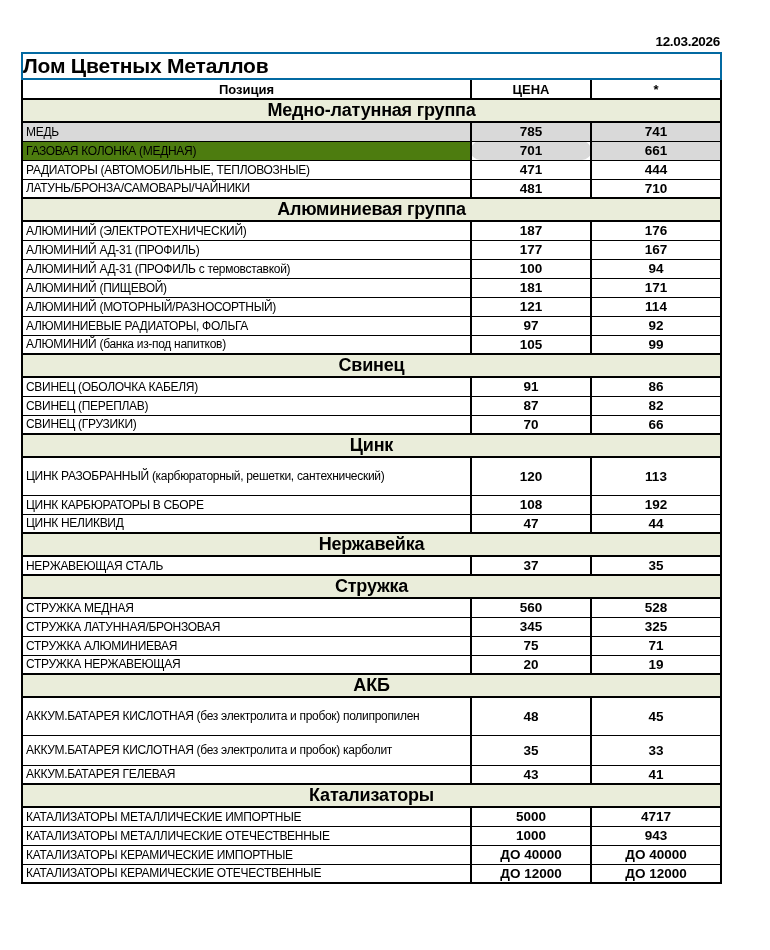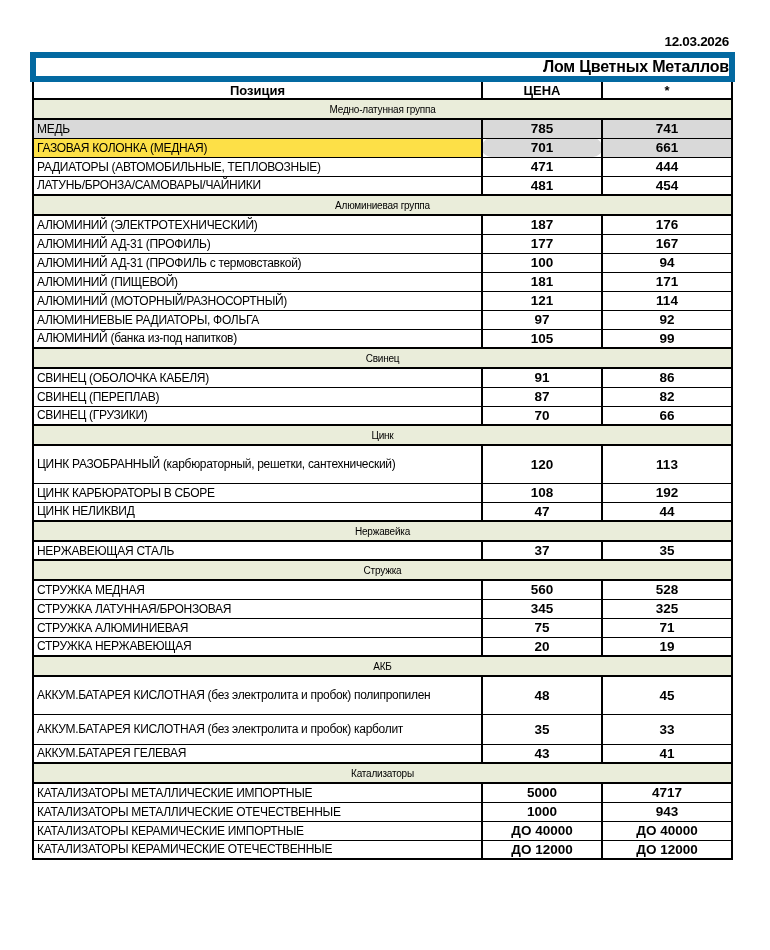--- a/index.html
+++ b/index.html
@@ -6,21 +6,21 @@
   html, body {
     margin: 0; padding: 0;
     width: 770px; height: 950px;
     background: #ffffff;
     font-family: "Liberation Sans", sans-serif;
     color: #000;
   }
   .sheet {
     position: relative;
     width: 611px;
-    padding: 34px 0 0 30px;
+    padding: 34px 0 0 21px;
   }
   .date {
     width: 699px;
     text-align: right;
     font-weight: bold;
     font-size: 13.5px;
     letter-spacing: -0.3px;
     margin-bottom: 3px;
   }
   table.price-table {
@@ -33,40 +33,40 @@
   col.c2 { width: 120px; }
   col.c3 { width: 130px; }
   td {
     overflow: hidden;
     white-space: nowrap;
     padding: 0;
     vertical-align: middle;
   }
   tr.title-row td {
     height: 22px;
-    border: 6px solid #0369a1;
-    text-align: right;
-    font-weight: bold;
-    font-size: 16px;
+    border: 2px solid #0369a1;
+    text-align: left;
+    font-weight: bold;
+    font-size: 21px;
     letter-spacing: -0.2px;
   }
   tr.head-row td {
     height: 20px;
     border: 2px solid #000;
     text-align: center;
     font-weight: bold;
     font-size: 13px;
     margin-top: 48px;
   }
   tr.section-row td {
     height: 20px;
     border: 2px solid #000;
     text-align: center;
-    font-weight: normal;
-    font-size: 10px;
+    font-weight: bold;
+    font-size: 18px;
     letter-spacing: -0.2px;
   }
   tr.data-row { height: 19px; }
   tr.data-row.lg { height: 38px; margin-top: 12px; }
   tr.data-row.md { height: 30px; }
   tr.data-row td {
     border-top: 1px solid #000;
     border-bottom: 1px solid #000;
     border-left: 2px solid #000;
     border-right: 2px solid #000;
@@ -104,33 +104,33 @@
       </tr>
     <tr class="section-row">
           <td colspan="3" style="background: rgb(234, 237, 218);">Медно-латунная группа</td>
         </tr>
         <tr class="data-row">
           <td class="pos" style="background: rgb(217, 217, 217); margin-left: 47px;">МЕДЬ</td>
           <td class="num" style="background: rgb(217, 217, 217);">785</td>
           <td class="num" style="background: rgb(217, 217, 217); margin-left: 28px;">741</td>
         </tr>
         <tr class="data-row">
-          <td class="pos" style="background: #fde047;">ГАЗОВАЯ КОЛОНКА (МЕДНАЯ)</td>
+          <td class="pos" style="background: #4d7c0f;">ГАЗОВАЯ КОЛОНКА (МЕДНАЯ)</td>
           <td class="num" style="background: rgb(217, 217, 217); border-radius: 9px;">701</td>
           <td class="num" style="background: rgb(217, 217, 217);">661</td>
         </tr>
         <tr class="data-row">
           <td class="pos">РАДИАТОРЫ (АВТОМОБИЛЬНЫЕ, ТЕПЛОВОЗНЫЕ)</td>
           <td class="num">471</td>
           <td class="num">444</td>
         </tr>
         <tr class="data-row">
           <td class="pos">ЛАТУНЬ/БРОНЗА/САМОВАРЫ/ЧАЙНИКИ</td>
           <td class="num">481</td>
-          <td class="num">454</td>
+          <td class="num">710</td>
         </tr>
         <tr class="section-row">
           <td colspan="3" style="background: rgb(234, 237, 218);">Алюминиевая группа</td>
         </tr>
         <tr class="data-row">
           <td class="pos">АЛЮМИНИЙ (ЭЛЕКТРОТЕХНИЧЕСКИЙ)</td>
           <td class="num">187</td>
           <td class="num">176</td>
         </tr>
         <tr class="data-row">

